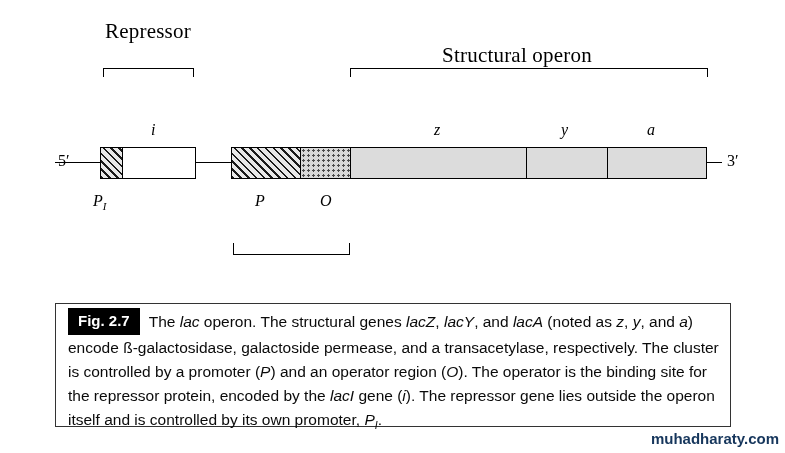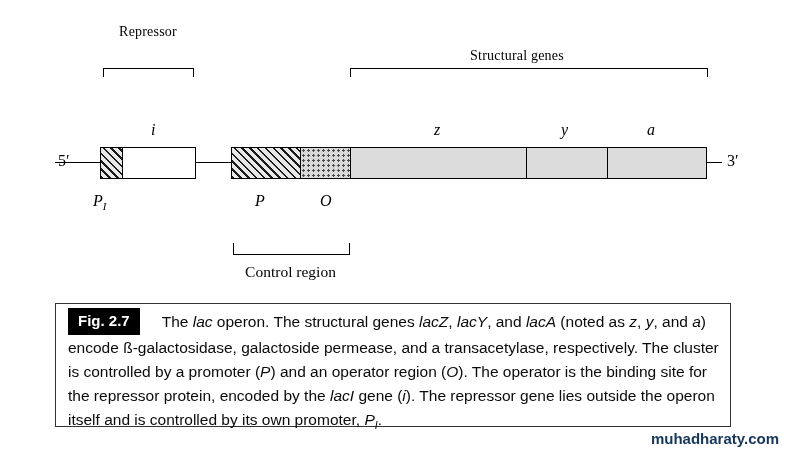--- a/index.html
+++ b/index.html
@@ -8,21 +8,21 @@
     width:785px;height:453px;
     background:#ffffff;
     font-family:"Liberation Serif","DejaVu Serif",serif;
     color:#000;
     overflow:hidden;
   }
   
   .toplabel{
     position:absolute;
     text-align:center;
-    font-size:14px;
+    font-size:21px;
     line-height:19px;
     letter-spacing:.2px;
   }
   .repressor-label{left:98px;top:22px;width:100px;}
   .structural-label{left:417px;top:46px;width:200px;}
   
   .bracket-down{
     position:absolute;
     height:8px;
     border-top:1.5px solid #000;
@@ -99,21 +99,21 @@
     font-family:"Liberation Sans",sans-serif;
     font-size:15.5px;line-height:24px;
     padding:5px 10px 0 12px;
     color:#0a0a0a;
   }
   .fig-label{
     display:inline-block;
     background:#000;color:#fff;
     font-weight:bold;font-size:15px;
     padding:1px 10px 2px 10px;
-    margin-right:22px;
+    margin-right:9px;
     transform:translateY(-1px);
   }
   .seg-i{font-style:italic;}
   .seg-sub{font-size:0.68em;vertical-align:sub;}
   
   .watermark{
     position:absolute;left:0;top:430px;width:768px;
     text-align:right;
     font-family:"Liberation Sans",sans-serif;
     font-weight:bold;font-size:15px;
@@ -124,21 +124,21 @@
   }
 </style>
 </head>
 <body>
 
 <div class="canvas">
 
   <div class="toplabel repressor-label">
     <div>Repressor</div>
   </div>
-  <div class="toplabel structural-label">Structural genes</div>
+  <div class="toplabel structural-label">Structural operon</div>
 
   <div class="bracket-down repressor-bracket"></div>
   <div class="bracket-down structural-bracket"></div>
 
   <div class="dna-line"></div>
   <span class="prime five">5′</span>
   <span class="prime three">3′</span>
 
   <div class="gbox hatched pi-box"></div>
   <div class="gbox i-box"></div>
@@ -151,21 +151,20 @@
   <span class="gene-letter i-letter">i</span>
   <span class="gene-letter z-letter">z</span>
   <span class="gene-letter y-letter">y</span>
   <span class="gene-letter a-letter">a</span>
 
   <span class="below-label pi-label"><span class="seg-i">P</span><span class="seg-i seg-sub">I</span></span>
   <span class="below-label p-label">P</span>
   <span class="below-label o-label">O</span>
 
   <div class="bracket-up control-bracket"></div>
-  <div class="control-label">Control region</div>
 
   <div class="caption-box">
     <span class="fig-label">Fig. 2.7</span><span class="caption-text"><span>The </span><span class="seg-i">lac</span><span> operon. The structural genes </span><span class="seg-i">lacZ</span><span>, </span><span class="seg-i">lacY</span><span>, and </span><span class="seg-i">lacA</span><span> (noted as </span><span class="seg-i">z</span><span>, </span><span class="seg-i">y</span><span>, and </span><span class="seg-i">a</span><span>) encode ß-galactosidase, galactoside permease, and a transacetylase, respectively. The cluster is controlled by a promoter (</span><span class="seg-i">P</span><span>) and an operator region (</span><span class="seg-i">O</span><span>). The operator is the binding site for the repressor protein, encoded by the </span><span class="seg-i">lacI</span><span> gene (</span><span class="seg-i">i</span><span>). The repressor gene lies outside the operon itself and is controlled by its own promoter, </span><span class="seg-i">P</span><span class="seg-i seg-sub">I</span><span>.</span></span>
   </div>
 
   <div class="watermark">muhadharaty.com</div>
 
 </div>
 
 </body></html>

